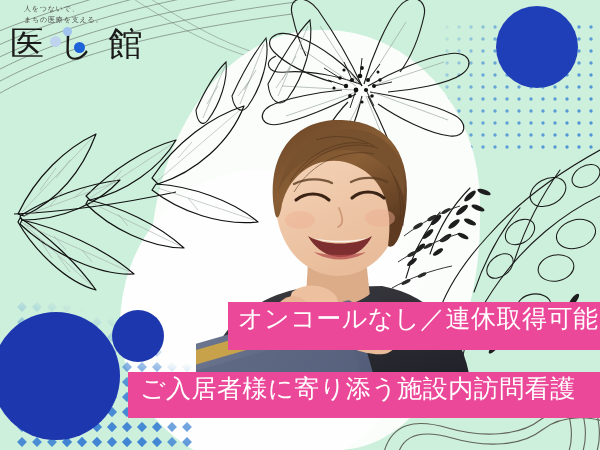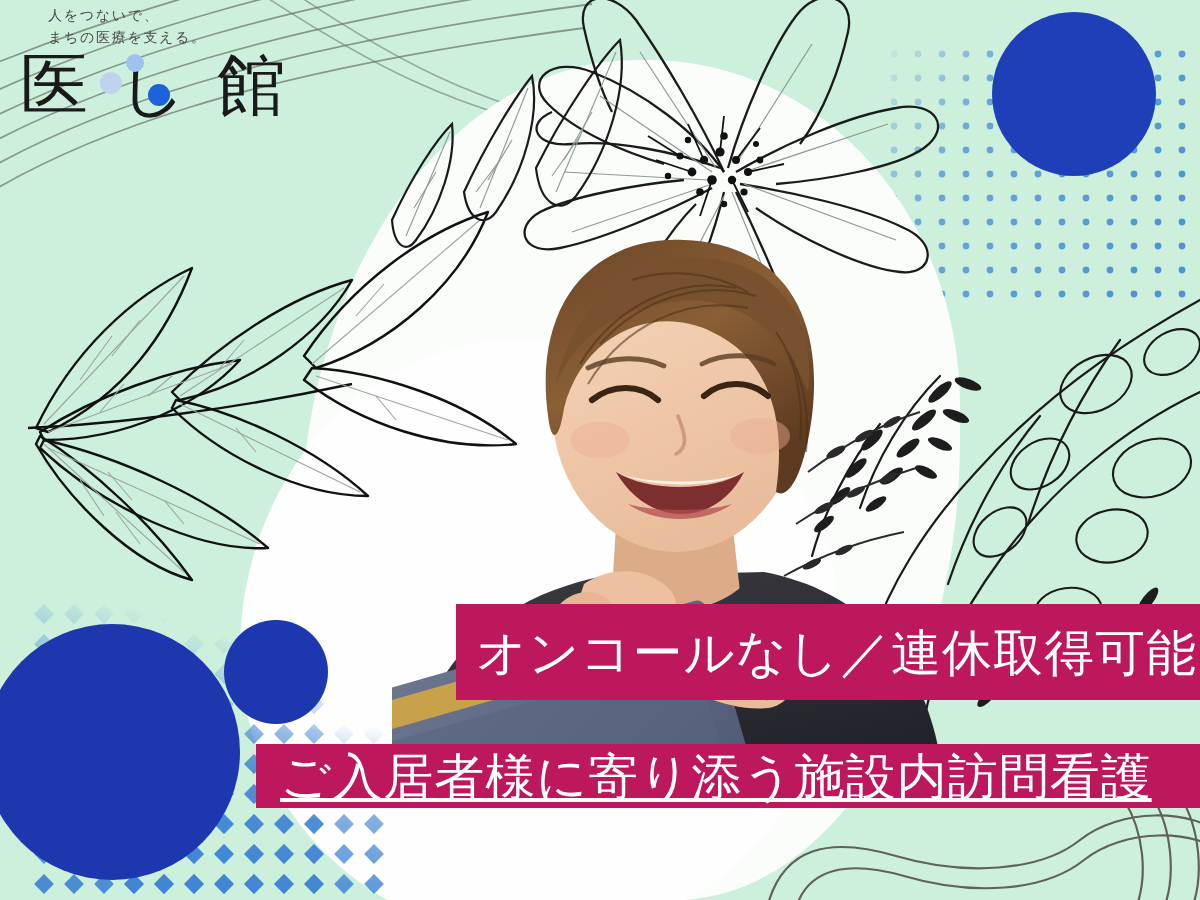--- a/index.html
+++ b/index.html
@@ -51,38 +51,37 @@
     border-radius:50%;background:#1d37ae;z-index:6;
   }
   .circle-mid{
     position:absolute;left:112px;top:310px;width:52px;height:52px;
     border-radius:50%;background:#1d37ae;z-index:8;
   }
 
   
   .banner{
     position:absolute;
-    background:#be185d;
+    background:#ec4899;
     color:#ffffff;
-    display:flex;align-items:center;
+    display:flex;
     box-sizing:border-box;
     z-index:10;
     letter-spacing:0.02em;
     white-space:nowrap;
   }
   .banner-1{
     left:228px;top:302px;right:0;height:48px;
     padding-left:10px;
     font-size:25px;
   }
   .banner-2{
-    left:128px;top:372px;right:0;height:32px;
+    left:128px;top:372px;right:0;height:46px;
     padding-left:12px;
     font-size:25px;
-    text-decoration:underline;
   }
 
   
   .logo{
     position:absolute;left:10px;top:4px;z-index:11;
   }
   .logo-tag{
     font-size:7px;color:#4a4a4a;line-height:1.5;
     letter-spacing:0.12em;
     margin-left:14px;

